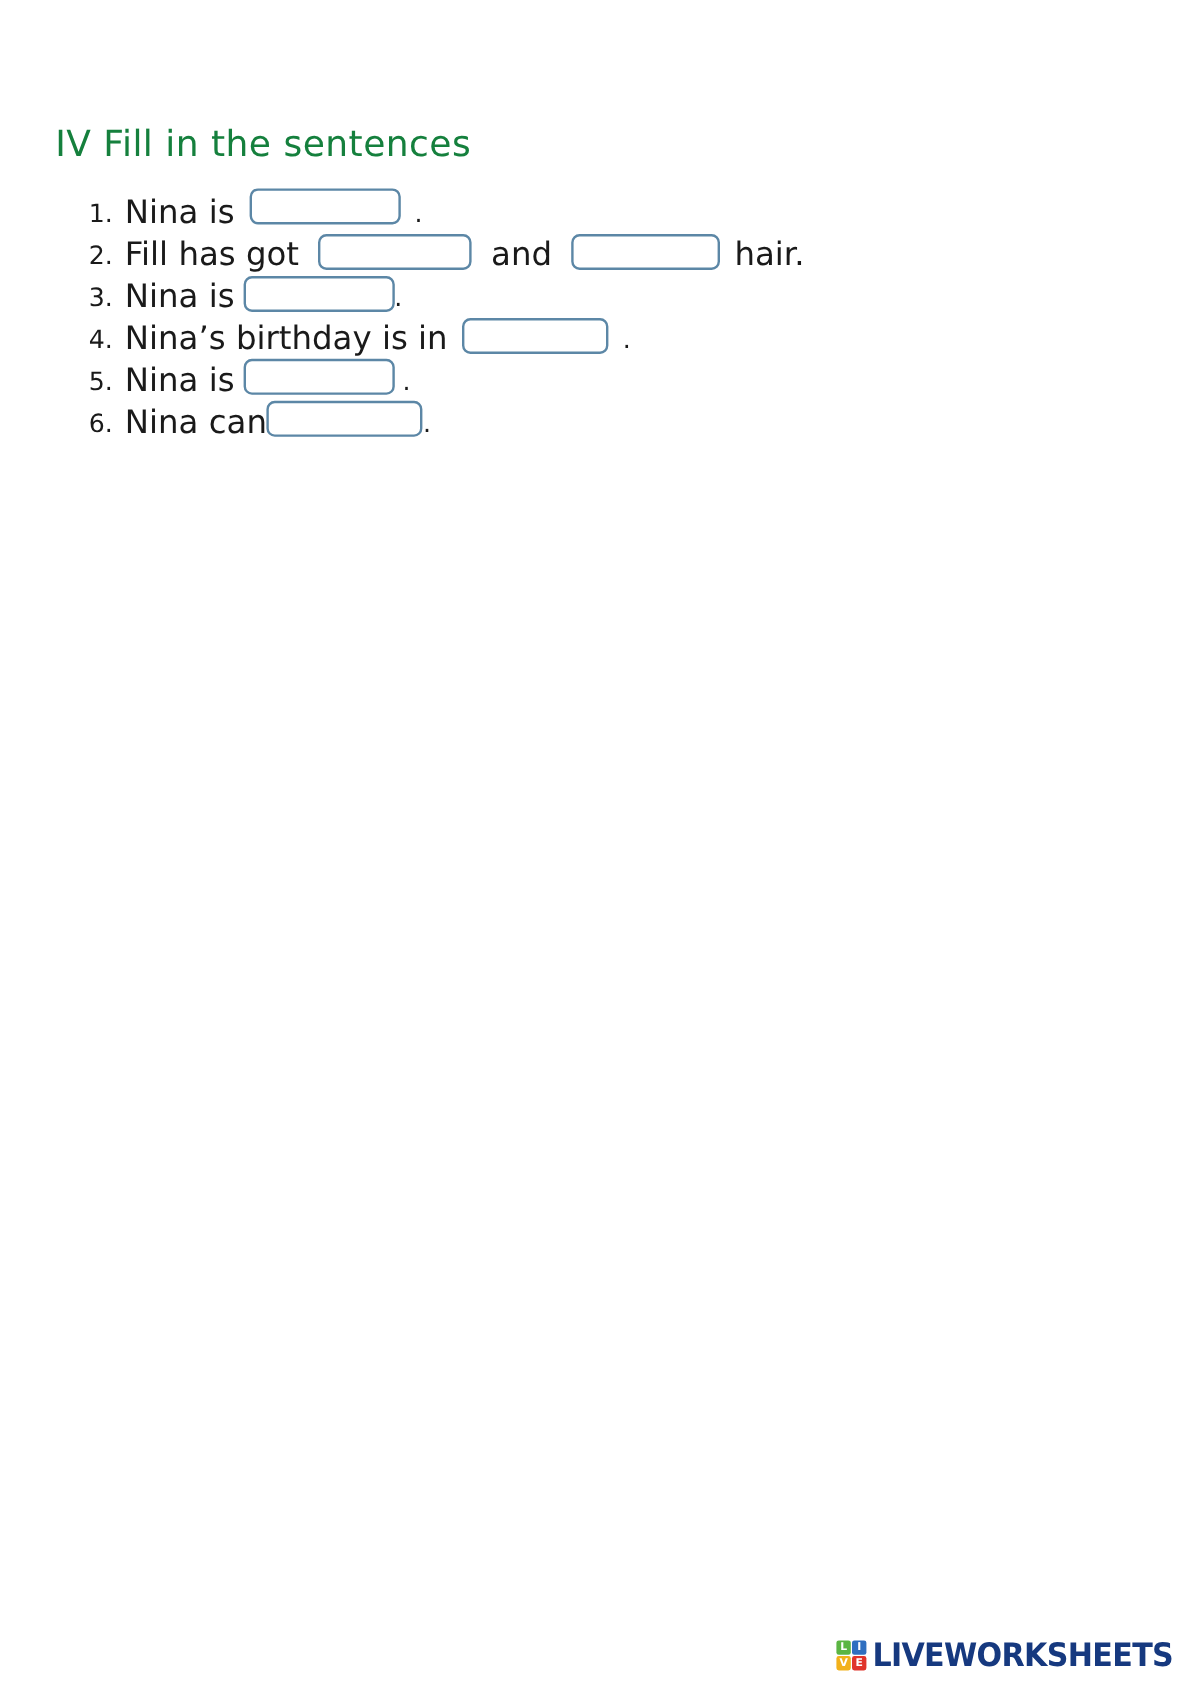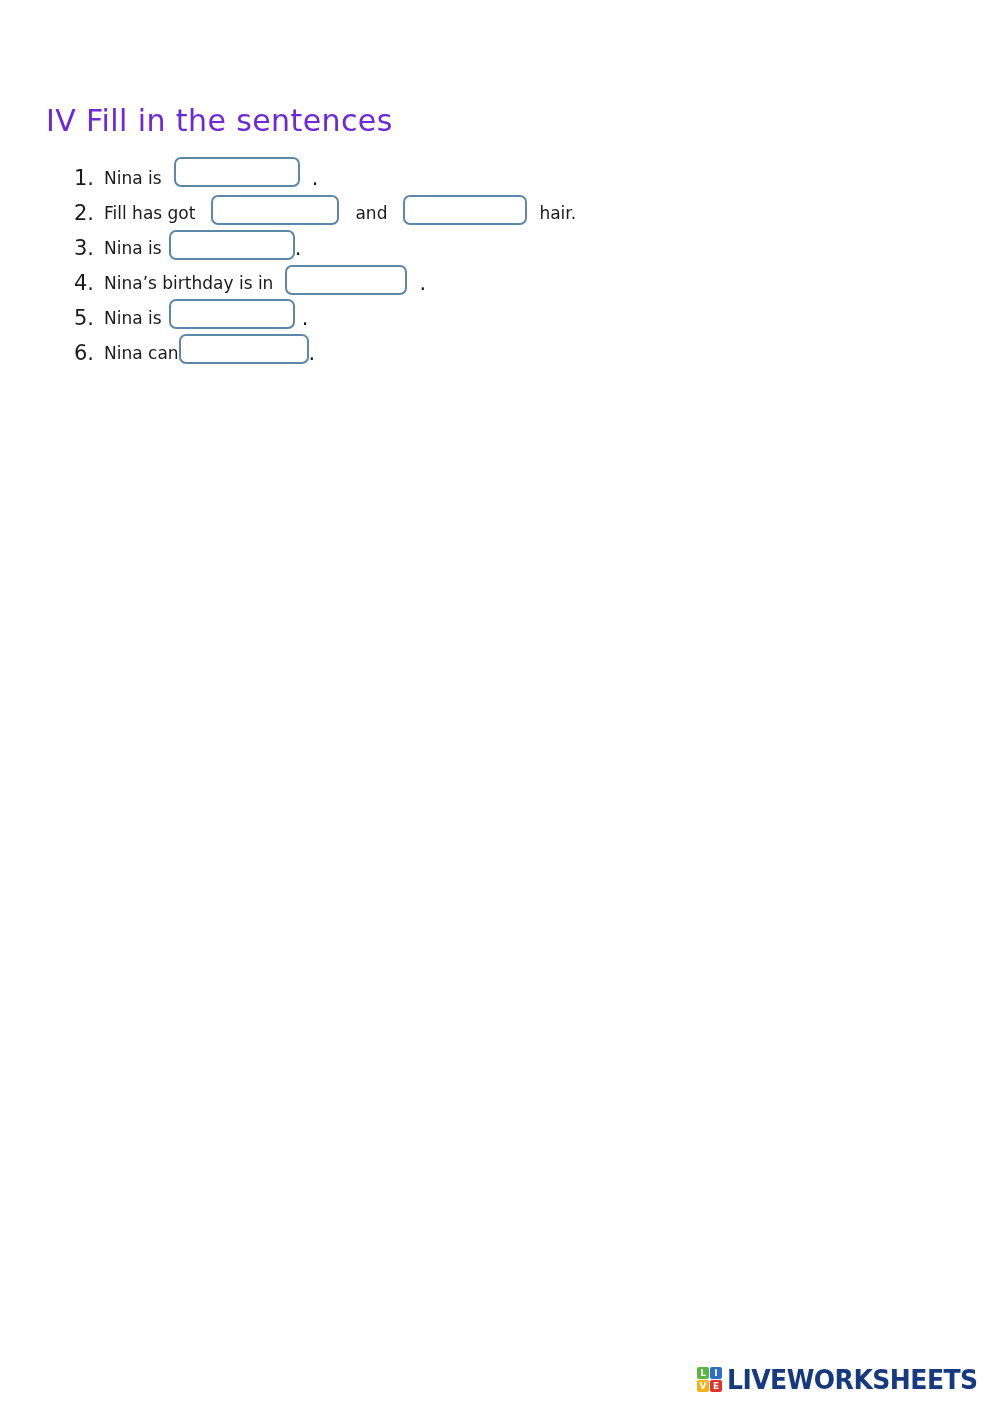--- a/index.html
+++ b/index.html
@@ -17,21 +17,21 @@
 
   
   .ws-title {
     position: absolute;
     left: 46px;
     top: 103px;
     font-family: "DejaVu Sans", sans-serif;
     font-size: 30px;
     font-weight: 400;
     letter-spacing: 0.4px;
-    color: #6d28d9;
+    color: #15803d;
     white-space: nowrap;
   }
 
   
   .q-list {
     position: absolute;
     left: 74px;
     top: 160px;
     width: 860px;
   }
@@ -43,21 +43,21 @@
   }
   .q-num {
     font-family: "DejaVu Sans", sans-serif;
     font-size: 21px;
     color: #1a1a1a;
     display: inline-block;
     min-width: 30px;
   }
   .q-text {
     font-family: "DejaVu Sans", sans-serif;
-    font-size: 17px;
+    font-size: 27px;
     color: #1a1a1a;
   }
   .q-period {
     font-family: "DejaVu Sans", sans-serif;
     font-size: 21px;
     color: #1a1a1a;
   }
 
   
   .answer-box {

